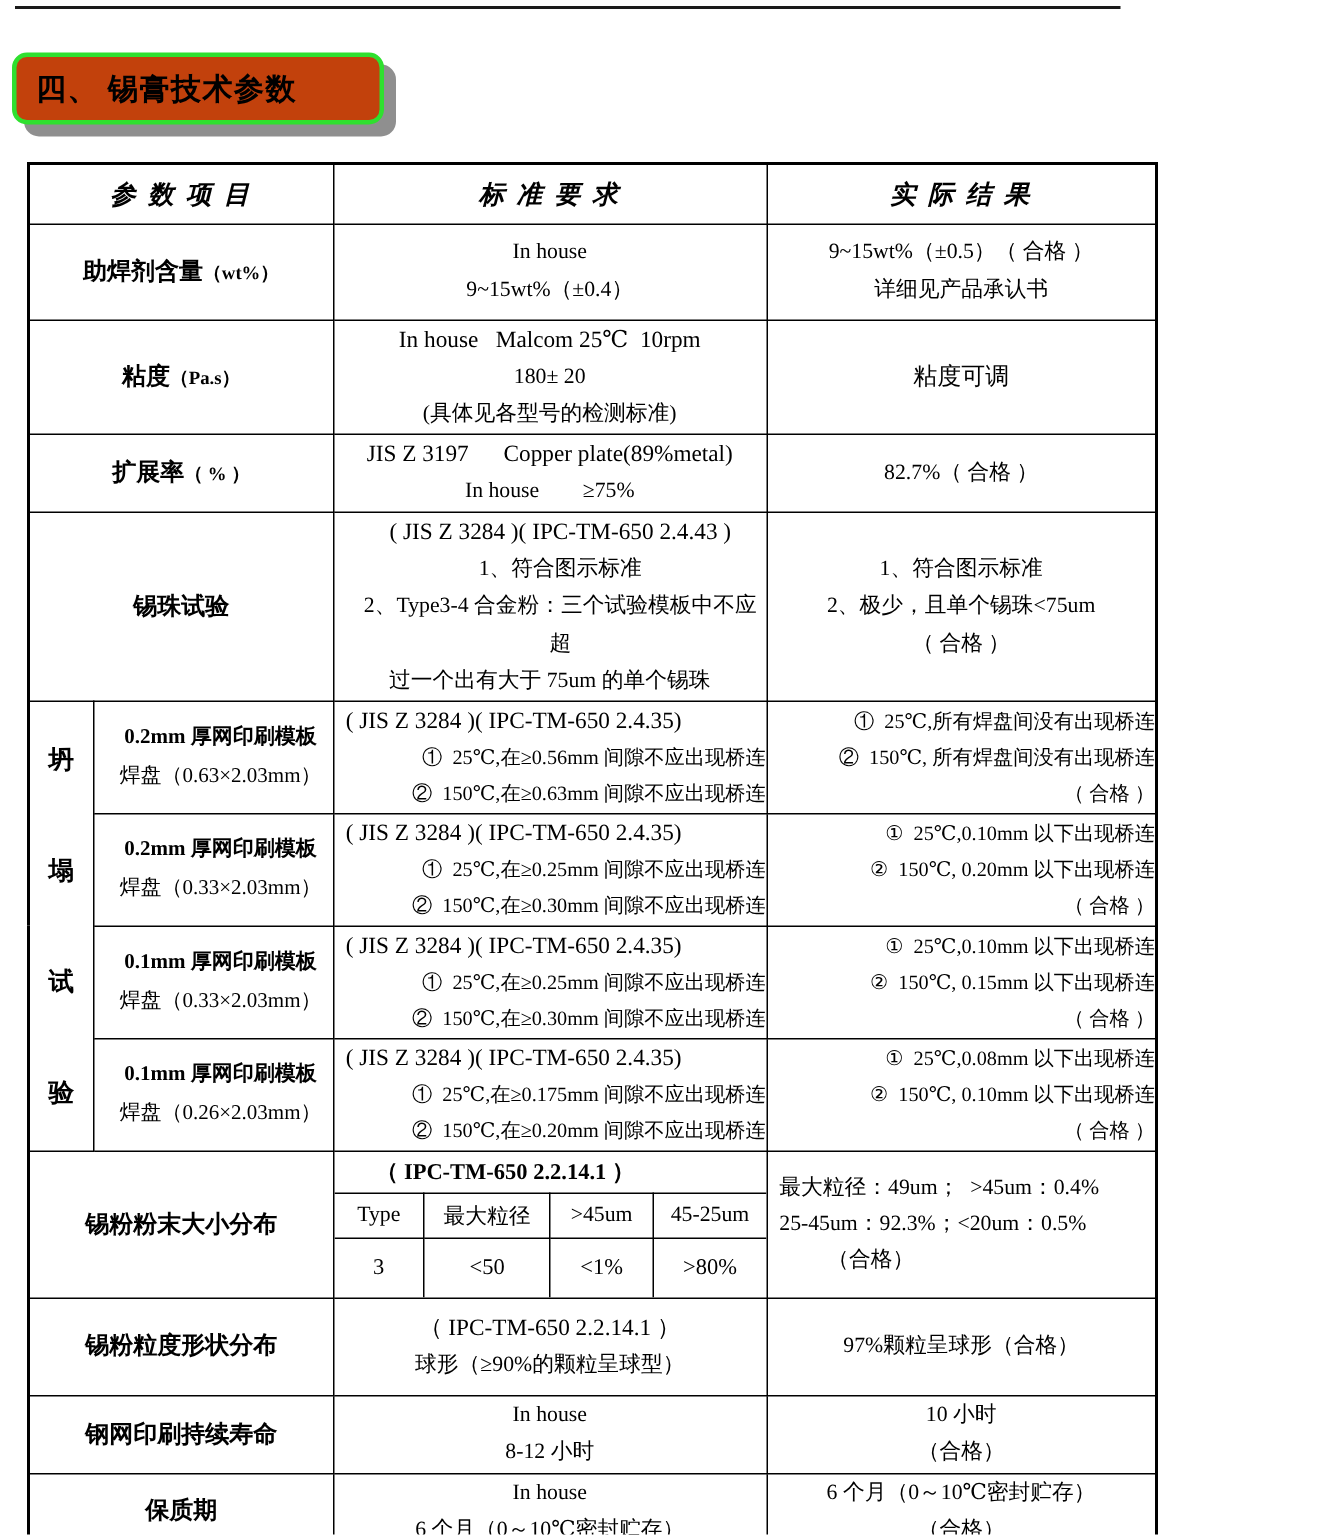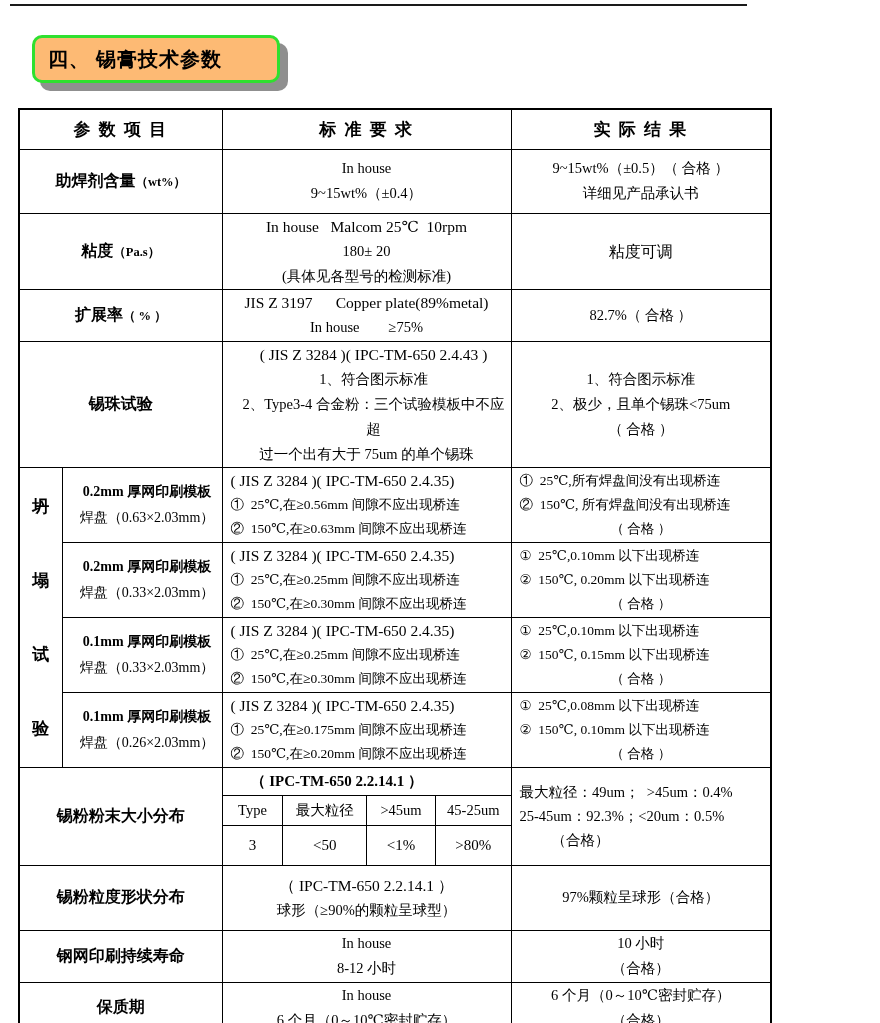--- a/index.html
+++ b/index.html
@@ -7,44 +7,44 @@
   body {
     width: 880px; height: 1023px;
     background: #ffffff;
     position: relative;
     font-family: "Liberation Serif", "DejaVu Serif", serif;
     color: #000;
   }
   .top-rule { position: absolute; left: 10px; top: 4px; width: 737px; height: 2px; background: #1a1a1a; }
   .title-box {
     position: absolute; left: 8px; top: 35px; width: 248px; height: 48px;
-    background: #fdba74; border: 3px solid #2fe02f; border-radius: 10px;
+    background: #c2410c; border: 3px solid #2fe02f; border-radius: 10px;
     box-shadow: 8px 8px 0 #8f8f8f;
-    display: flex; align-items: center; padding-left: 13px; margin-left: 24px;
+    display: flex; align-items: center; padding-left: 13px;
   }
   .title-box .title-text { font-size: 20px; font-weight: bold; letter-spacing: 1px; }
 
   table.spec {
     position: absolute; left: 18px; top: 108px; width: 752px;
     border-collapse: collapse; table-layout: fixed;
     border: 2px solid #000;
   }
   table.spec td, table.spec th { border: 1px solid #000; vertical-align: middle; padding: 0; overflow: hidden; }
 
-  th.h { font-size: 17px; font-weight: bold; text-align: center; letter-spacing: 2px; }
+  th.h { font-size: 17px; font-weight: bold; text-align: center; letter-spacing: 2px; font-style: italic; }
 
   td.param { text-align: center; font-weight: bold; font-size: 16px; }
   td.param .unit { font-size: 12.5px; margin-top: 12px; }
 
   .line { line-height: 25px; white-space: pre-wrap; font-size: 14.5px; text-align: center; }
   .line.tight { line-height: 24px; }
   .b  { font-weight: normal; font-size: 15.5px; }
   .l  { text-align: left; padding-left: 8px; }
   .l2 { text-align: center; padding-left: 14px; }
-  .sm { font-size: 13.5px; }
+  .sm { font-size: 13.5px; text-align: right; }
   .indent { padding-left: 40px; text-align: left; }
 
   td.subtpl { }
   td.subtpl .line { text-align: center; padding-left: 10px; font-size: 14px; line-height: 26px; }
   td.subtpl .t1 { font-weight: bold; }
 
   td.vlabel-cell { }
   .vlabel {
     height: 296px; display: flex; flex-direction: column;
     justify-content: space-around; align-items: center;

